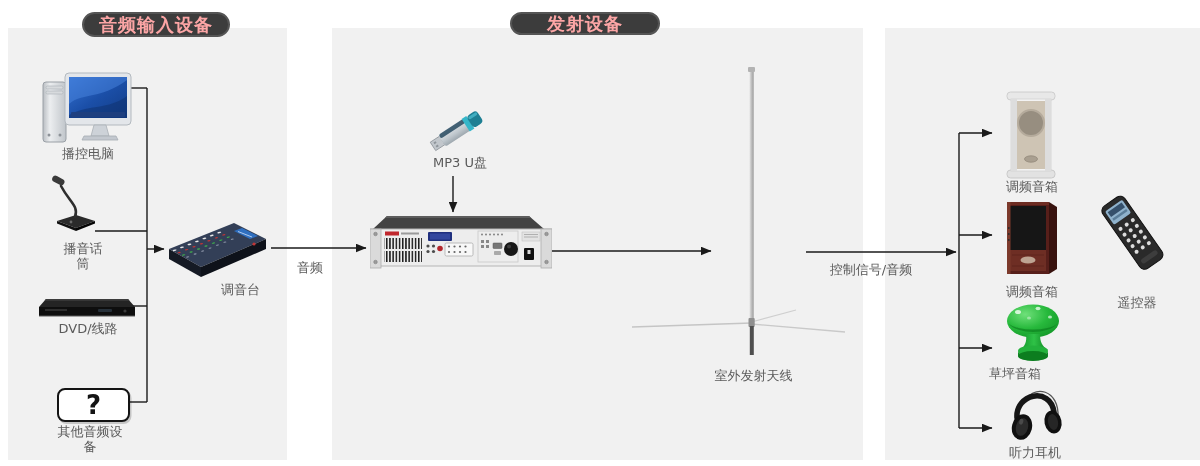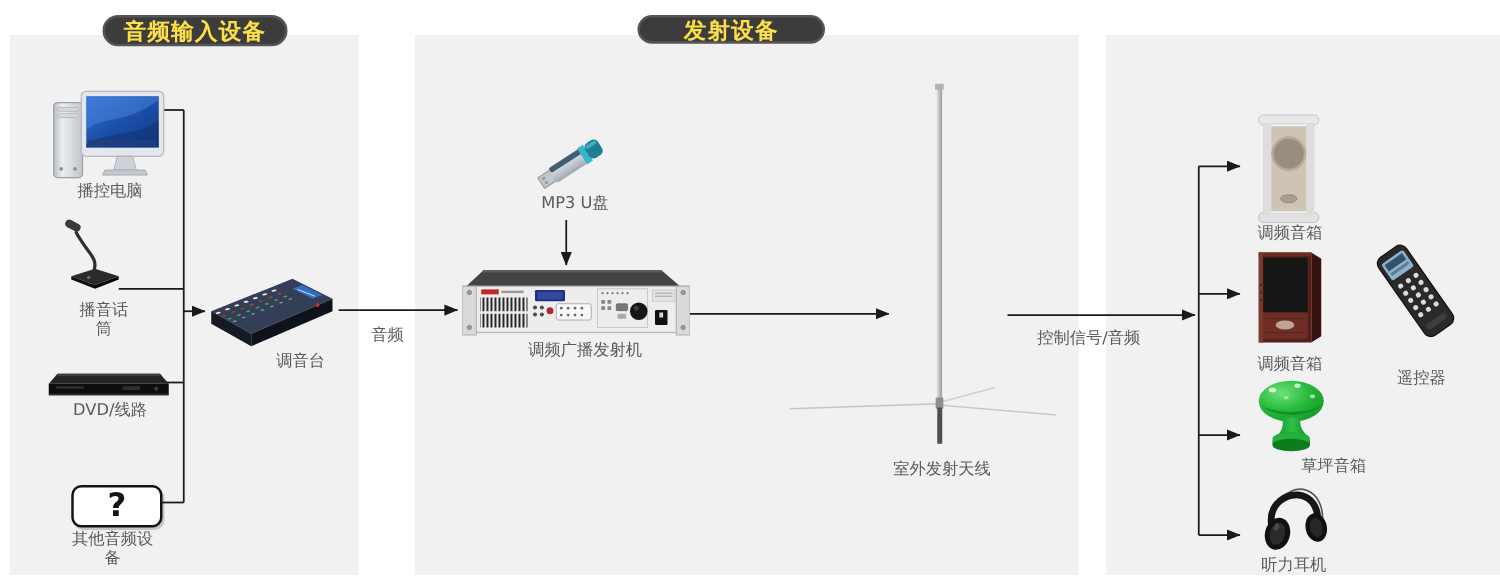--- a/index.html
+++ b/index.html
@@ -3,21 +3,21 @@
 <meta charset="utf-8">
 <style>
   html,body{margin:0;padding:0;background:#ffffff;}
   body{font-family:"DejaVu Sans","Liberation Sans",sans-serif;}
   .canvas{position:relative;width:1200px;height:466px;background:#ffffff;overflow:hidden;}
   .panel{position:absolute;background:#f1f1f1;}
   .panel-input{left:8px;top:28px;width:279px;height:432px;}
   .panel-transmit{left:332px;top:28px;width:531px;height:432px;}
   .panel-receive{left:885px;top:28px;width:315px;height:432px;}
   .badge{position:absolute;background:#3c3c3c;border:2px solid #555555;border-radius:14px;
-         color:#fde047;font-weight:bold;font-size:18px;letter-spacing:1px;
+         color:#fca5a5;font-weight:bold;font-size:18px;letter-spacing:1px;
          display:flex;align-items:center;justify-content:center;box-sizing:border-box;z-index:4;}
   .badge-input{left:82px;top:12px;width:148px;height:25px;}
   .badge-transmit{left:510px;top:12px;width:150px;height:23px;}
   .badge-receive{left:967px;top:12px;width:151px;height:25px;}
   .wires{position:absolute;left:0;top:0;z-index:2;pointer-events:none;}
   .dev{position:absolute;z-index:3;}
   .dev-label{position:absolute;z-index:3;font-size:13px;line-height:15px;color:#5a5a5a;
              text-align:center;white-space:pre-line;}
   .link-label{position:absolute;z-index:3;font-size:13px;color:#5a5a5a;text-align:center;margin-top:32px;}
   .qbox{position:absolute;z-index:3;background:#ffffff;border:2.5px solid #141414;border-radius:8px;
@@ -242,21 +242,20 @@
       <rect x="124" y="38" width="7" height="4" rx="0.8" fill="#aaaaaa"></rect>
       <circle cx="141" cy="36" r="7" fill="#161616"></circle>
         <circle cx="139" cy="33.5" r="2" fill="#3c3c3c"></circle>
       <rect x="152" y="19" width="18" height="9" fill="#e3e3e3" stroke="#bdbdbd" stroke-width="0.5"></rect>
       <line x1="154" y1="21.5" x2="168" y2="21.5" stroke="#999999" stroke-width="0.7"></line>
       <line x1="154" y1="24" x2="168" y2="24" stroke="#999999" stroke-width="0.7"></line>
       <rect x="154" y="35" width="10" height="12" rx="1" fill="#101010"></rect>
       <rect x="157.5" y="37" width="3" height="4" fill="#d8d8d8"></rect>
     </svg>
   </div>
-  <div class="dev-label" style="left:384px;top:273px;width:168px;">调频广播发射机</div>
 
   <div class="dev" style="left:630px;top:64px;">
     <svg width="230" height="300" viewBox="0 0 230 300">
       <defs>
         <linearGradient id="g-pole" x1="0" y1="0" x2="1" y2="0">
           <stop offset="0" stop-color="#e2e2e2"></stop>
             <stop offset="0.5" stop-color="#bcbcbc"></stop>
             <stop offset="1" stop-color="#9d9d9d"></stop>
         </linearGradient>
       </defs>
@@ -351,21 +350,21 @@
       <ellipse cx="13" cy="10" rx="3" ry="2" fill="#eafceb" opacity="0.85"></ellipse>
       <ellipse cx="33" cy="6.5" rx="2.5" ry="1.8" fill="#eafceb" opacity="0.8"></ellipse>
       <ellipse cx="45" cy="15" rx="2" ry="1.5" fill="#eafceb" opacity="0.7"></ellipse>
       <ellipse cx="24" cy="16" rx="2" ry="1.5" fill="#ffffff" opacity="0.4"></ellipse>
       <path d="M21,32 C22,40 20,44 15,48 L43,48 C37,44 35,40 35,32 Z" fill="url(#g-stem)"></path>
       <ellipse cx="28" cy="49" rx="15" ry="5.5" fill="#23b13c"></ellipse>
       <path d="M13,49 A15,5.5 0 0 0 43,49 L43,53 A15,5.5 0 0 1 13,53 Z" fill="#0f8c24"></path>
       <ellipse cx="28" cy="54" rx="15" ry="5" fill="#0c7d1f"></ellipse>
     </svg>
   </div>
-  <div class="dev-label" style="left:1027px;top:366px;width:80px;text-align:center;">草坪音箱</div>
+  <div class="dev-label" style="left:975px;top:366px;width:80px;text-align:center;">草坪音箱</div>
 
   <div class="dev" style="left:1008px;top:380px;">
     <svg width="56" height="64" viewBox="0 0 56 64">
       <path d="M14,24 C26,2 52,10 50,38" fill="none" stroke="#555555" stroke-width="1.3"></path>
       <path d="M9,38 C7,14 42,6 46,32" fill="none" stroke="#161616" stroke-width="5.5" stroke-linecap="round"></path>
       <g transform="rotate(14 14 47)">
         <ellipse cx="14" cy="47" rx="10" ry="13" fill="#101010"></ellipse>
         <ellipse cx="14" cy="47" rx="6" ry="9" fill="#2b2b2b"></ellipse>
         <ellipse cx="12" cy="42" rx="2" ry="3" fill="#4a4a4a"></ellipse>
       </g>

